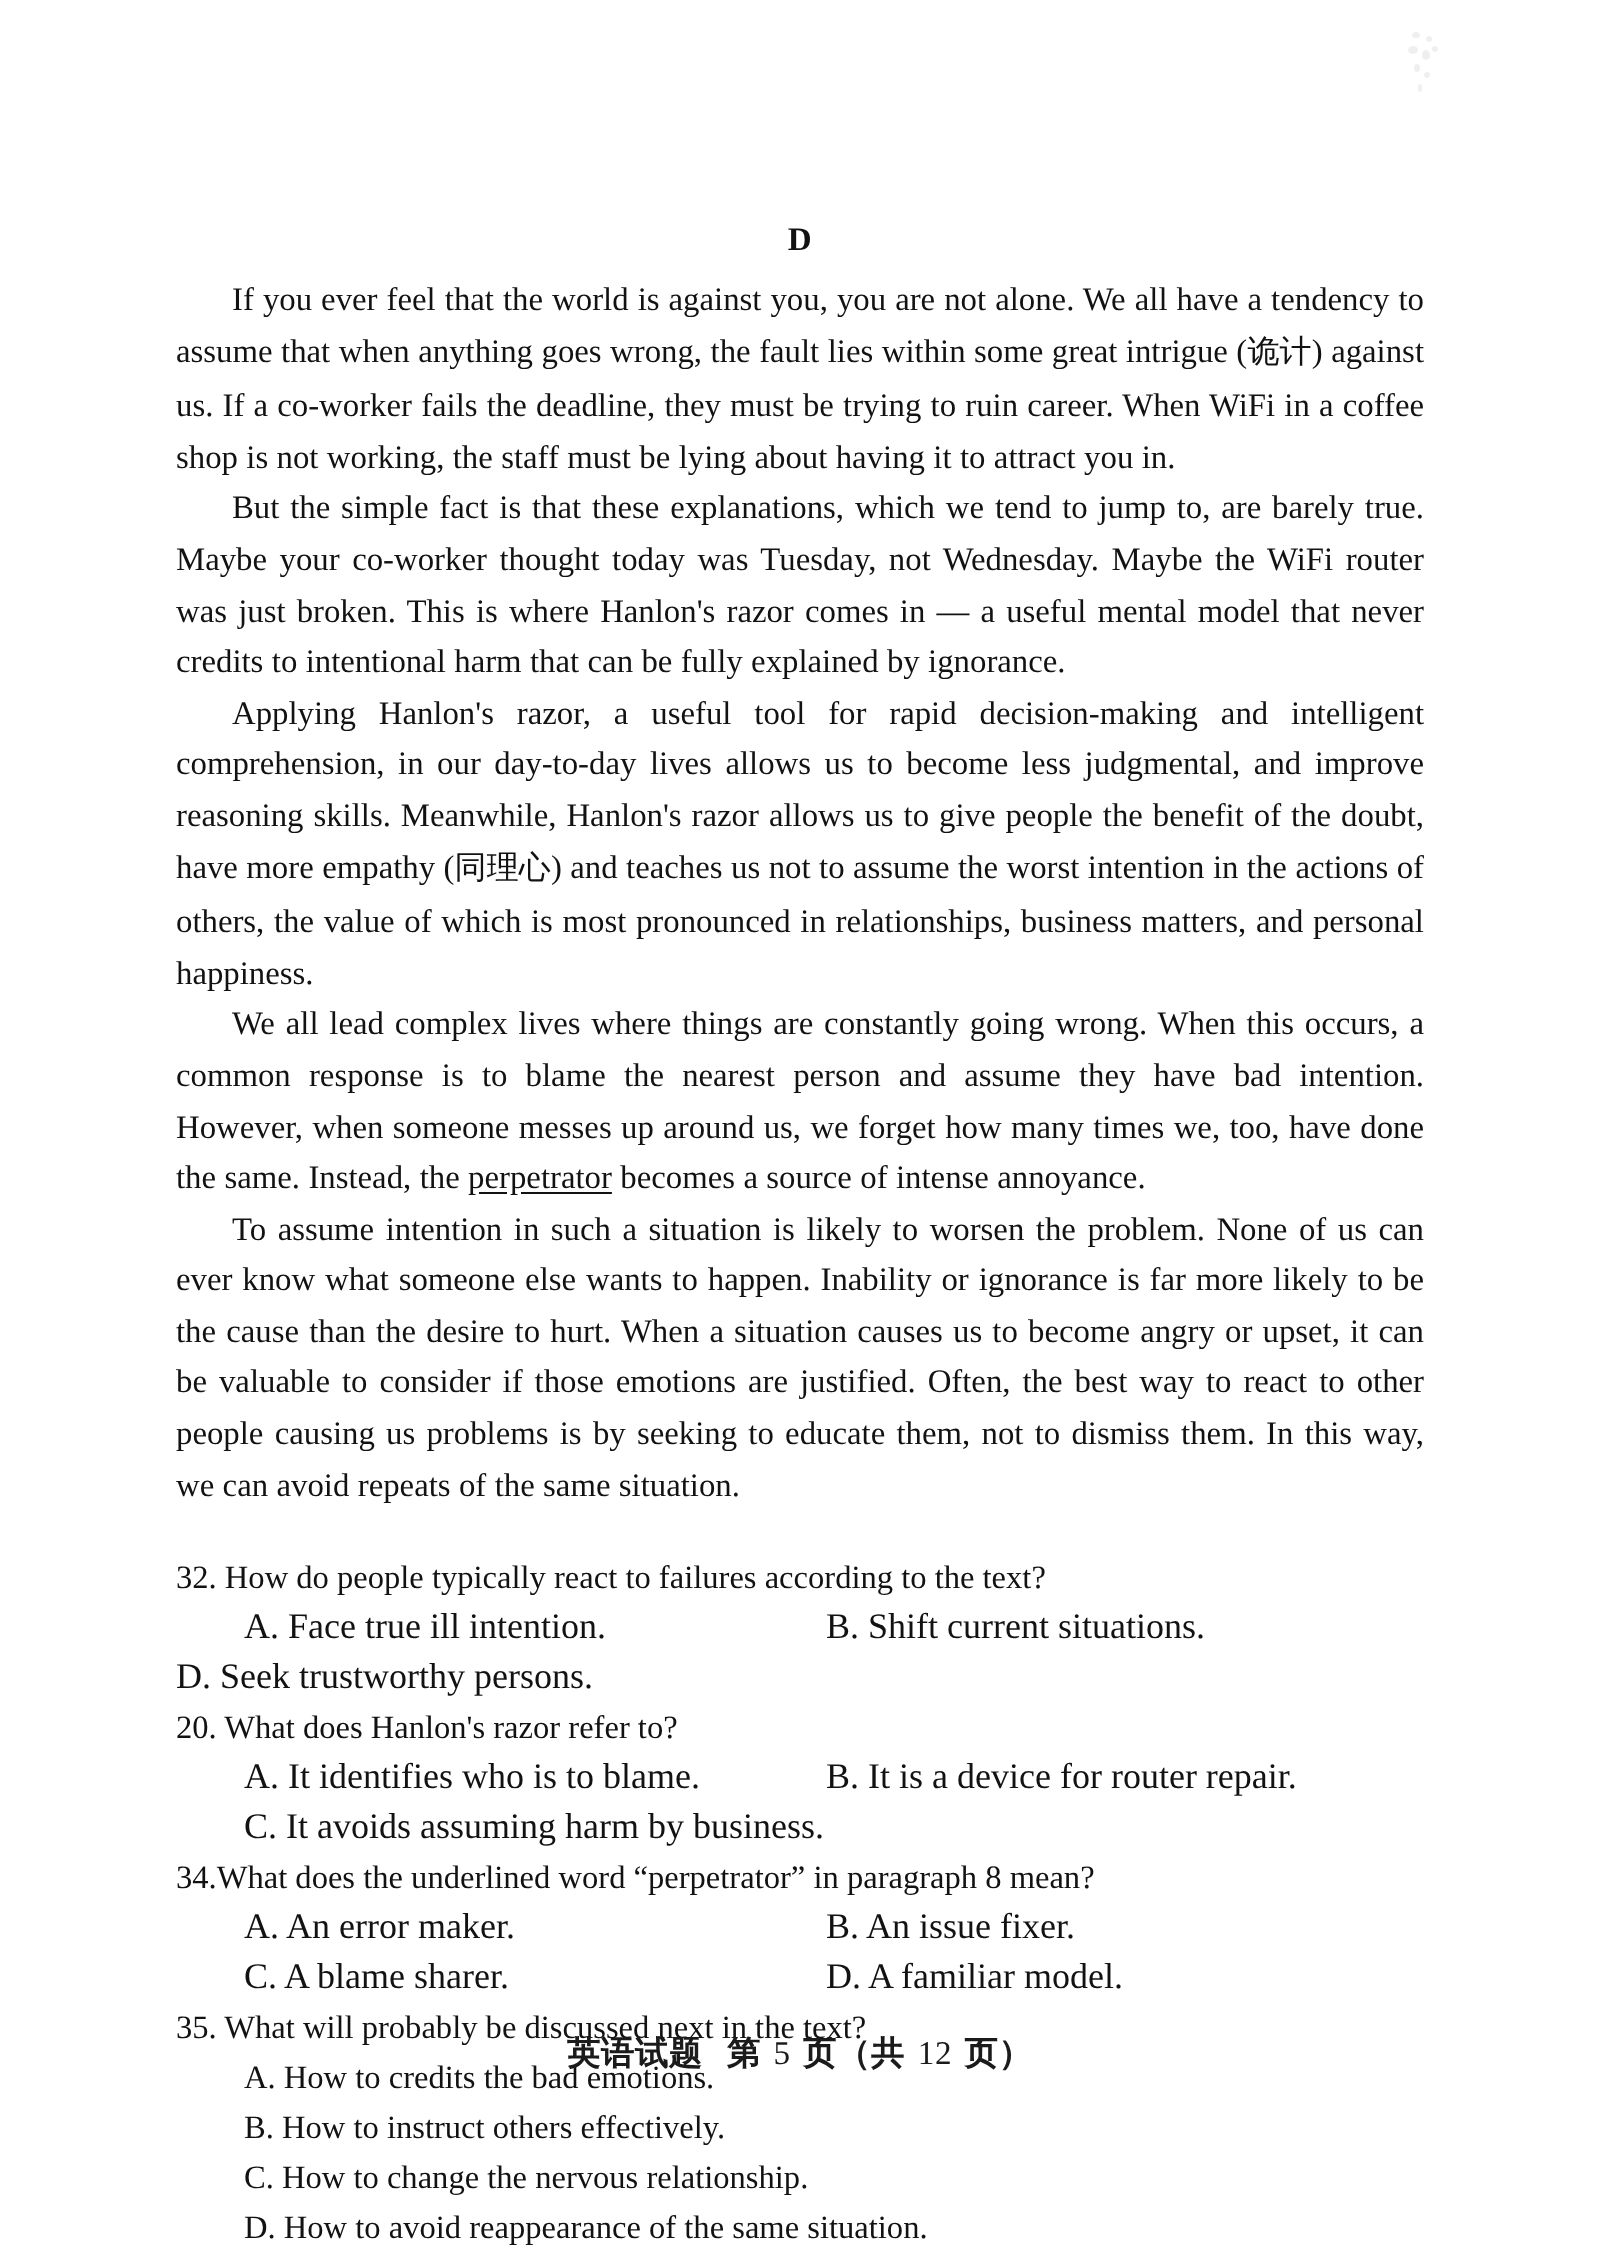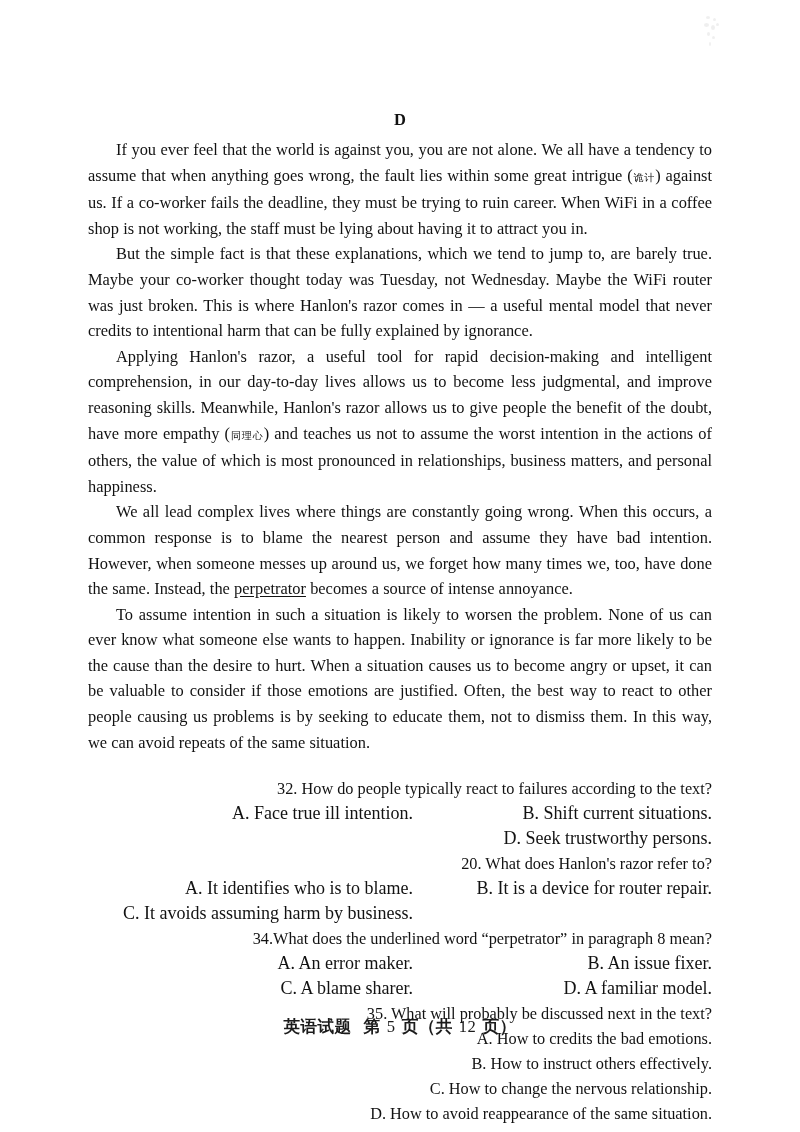--- a/index.html
+++ b/index.html
@@ -69,33 +69,32 @@
     text-indent: 28px;
     font-size: 16.4px;
     line-height: 25.6px;
     word-spacing: 0.1px;
   }
   .passage p:first-child {
     margin-top: 7px;
   }
 
   .zh {
-    font-family: Liberation Sans, sans-serif;
-    font-size: 10px;
+    font-family: Liberation Mono, monospace;
+    font-size: 16px;
   }
 
   u.ul {
     text-decoration: underline;
     text-underline-offset: 1.5px;
   }
 
   
   .questions {
     margin-top: 21px;
-    text-align: right;
   }
 
   .q-block {
     margin-bottom: 0;
   }
 
   .q-stem {
     font-size: 16.3px;
     line-height: 25.0px;
     margin: 0;

